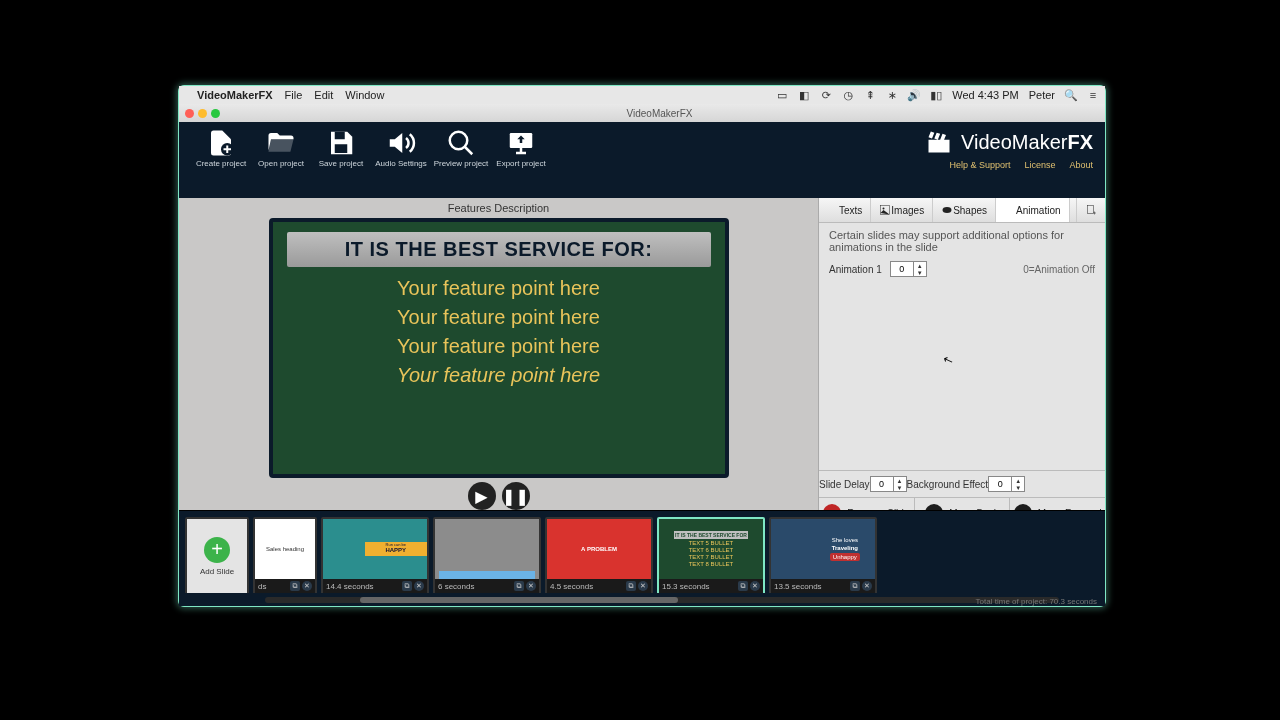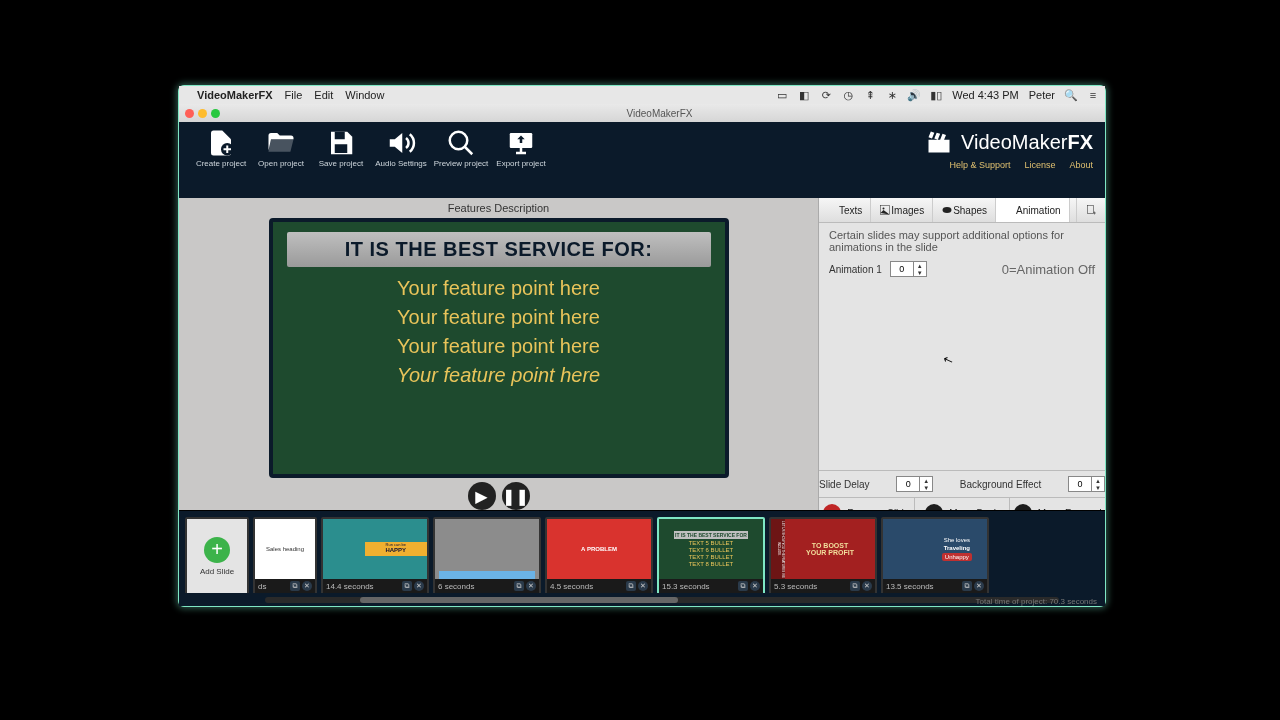--- a/index.html
+++ b/index.html
@@ -46,24 +46,24 @@
   .ptab.active{background:#fff;font-weight:400}
   .ptab svg{width:12px;height:12px;fill:#222}
   .ptab:last-child{margin-left:auto;border-right:none;border-left:1px solid #ccc}
   .panel-body{flex:1;padding:6px 10px;position:relative}
   .hint{font-size:11px;color:#555;margin-bottom:8px}
   .anim-row{display:flex;align-items:center;gap:8px;font-size:10px}
   .spin{display:inline-flex;align-items:center;border:1px solid #888;background:#fff;height:14px}
   .spin input{width:22px;border:none;font-size:9px;text-align:center;padding:0}
   .spin .arrows{width:12px;height:14px;border-left:1px solid #888;display:flex;flex-direction:column}
   .spin .arrows div{flex:1;font-size:6px;line-height:1;display:flex;align-items:center;justify-content:center;cursor:pointer}
-  .anim-off{font-size:13px;color:#666;margin-left:auto}
+  .anim-off{font-size:10px;color:#666;margin-left:auto}
   .cursor{position:absolute;left:124px;top:130px;font-size:12px;color:#000;transform:rotate(-20deg)}
   .panel-foot{border-top:1px solid #bbb}
-  .foot-row{display:flex;justify-content:space-between;align-items:center;height:26px;font-size:10px}
+  .foot-row{display:flex;justify-content:flex-start;align-items:center;height:26px;font-size:10px}
   .foot-row .lbl{font-size:10px}
   .action-row{display:flex;border-top:1px solid #bbb;height:30px}
   .abtn{flex:1;display:flex;align-items:center;justify-content:center;gap:6px;font-size:10px;color:#222;cursor:pointer;border-right:1px solid #bbb}
   .abtn:last-child{border-right:none}
   .circ{width:18px;height:18px;border-radius:50%;display:flex;align-items:center;justify-content:center;color:#fff}
   .circ.red{background:#c02626}.circ.dk{background:#1d1d1d}
   
   .timeline-wrap{position:absolute;left:0;right:0;bottom:0;height:96px;background:#0b1a2a;border-top:1px solid #000;padding:6px 6px 0 6px;box-sizing:border-box}
   .timeline{display:flex;gap:4px;height:76px;overflow:hidden}
   .tslide{position:relative;width:104px;height:74px;border:2px solid #333;background:#fff;border-radius:2px;flex:none;display:flex;flex-direction:column}
@@ -368,34 +368,20 @@
               <div>TEXT 7 BULLET</div>
               <div>TEXT 8 BULLET</div>
           </div>
           <div class="meta">
               <span class="dur">15.3 seconds</span>
               <span class="meta-ic">⧉</span>
               <span class="meta-ic del">✕</span>
             </div>
         </div>
 
-        <div class="tslide">
-          <div class="thumb th-boost">
-            <div class="l">LET US SHOW YOU THE FEATURES WE INCLUDE</div>
-            <div class="r">
-                <span>TO BOOST</span>
-                <span>YOUR PROFIT</span>
-              </div>
-          </div>
-          <div class="meta">
-              <span class="dur">5.3 seconds</span>
-              <span class="meta-ic">⧉</span>
-              <span class="meta-ic del">✕</span>
-            </div>
-        </div>
 
         <div class="tslide">
           <div class="thumb th-trav">
             <div class="l"></div>
             <div class="r">
                 <span>She loves</span>
                 <span style="font-weight:700">Traveling</span>
                 <span class="badge">Unhappy</span>
               </div>
           </div>

